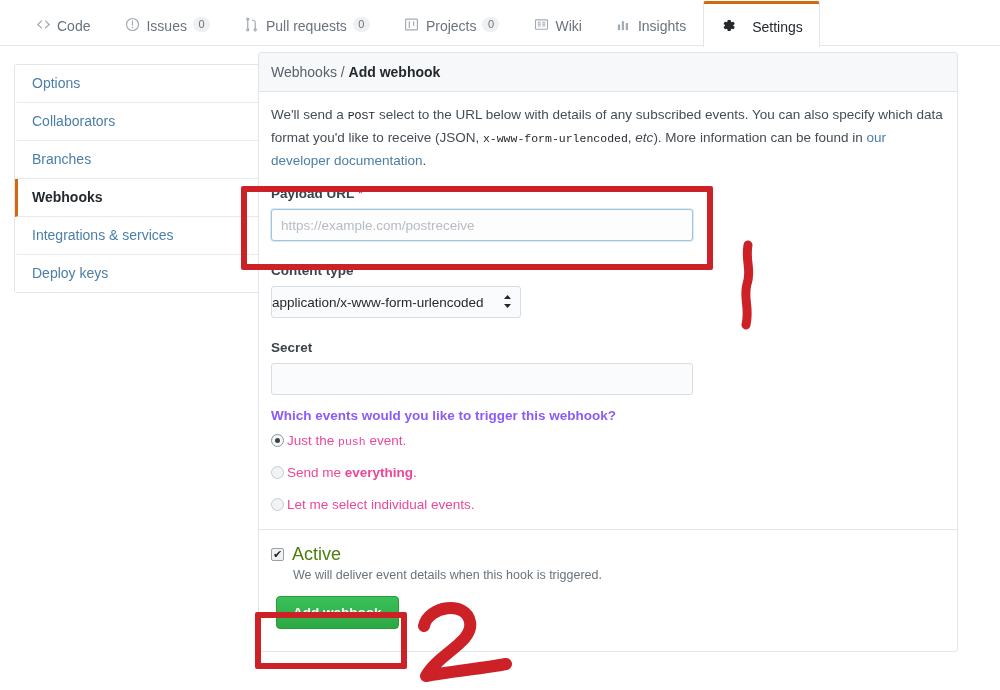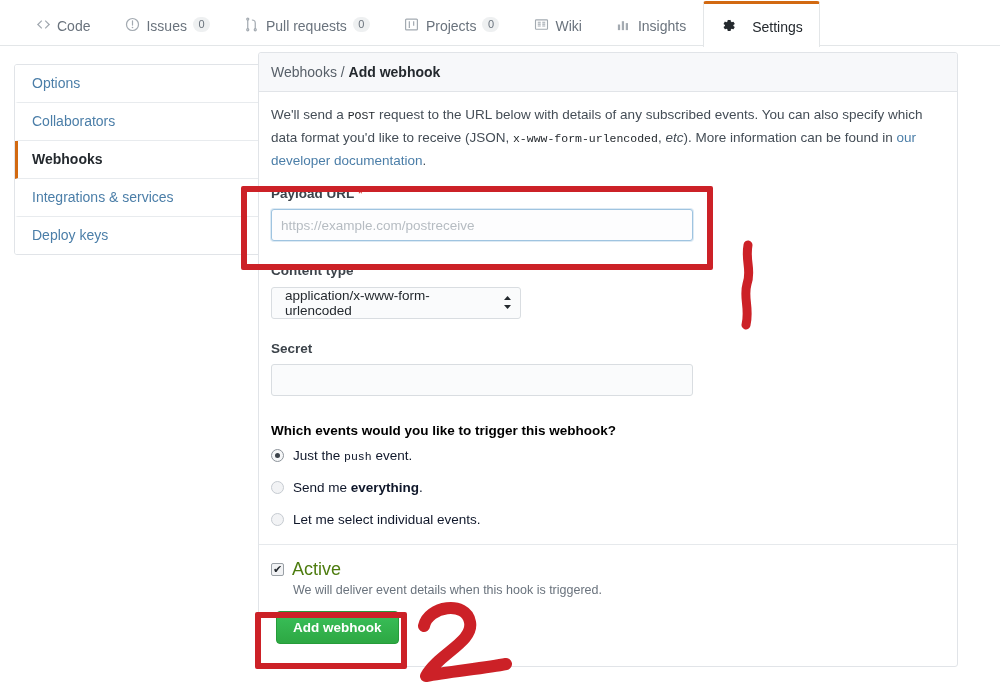--- a/index.html
+++ b/index.html
@@ -105,41 +105,41 @@
   }
   .text-input::placeholder { color: #b6bcc2; }
   .text-input.focused {
     border-color: #9fc4e0;
     background: #fdfdfe;
     box-shadow: 0 0 0 1px rgba(159,196,224,0.35);
   }
 
   .select-wrap { position: relative; display: inline-block; }
   .select-box {
-    height: 32px; width: 250px; padding: 5px 26px 5px 13px;
+    height: 32px; width: 250px; padding: 5px 26px 5px 0;
     font-size: 13.5px; color: #24292e;
     border: 1px solid #d9dde1; border-radius: 3px;
     background: #fafbfc; cursor: pointer;
     display: flex; align-items: center;
   }
   .select-arrows {
     position: absolute; right: 9px; top: 50%; transform: translateY(-50%);
     font-size: 11px; color: #24292e; line-height: 9px; text-align: center;
     pointer-events: none;
   }
 
   .spacer-18 { height: 18px; }
 
   .events-q {
-    font-size: 13.5px; font-weight: bold; color: #000000;
-    margin: 27px 0 10px 0;
+    font-size: 13.5px; font-weight: bold; color: #8b5cf6;
+    margin: 13px 0 10px 0;
   }
   .radio-row {
-    display: flex; align-items: center; gap: 9px;
-    margin-bottom: 17px; font-size: 13.5px; color: #0f172a; cursor: pointer;
+    display: flex; align-items: center; gap: 3px;
+    margin-bottom: 17px; font-size: 13.5px; color: #ec4899; cursor: pointer;
   }
   .radio {
     width: 13px; height: 13px; border-radius: 50%;
     border: 1px solid #c6cbd1; background: #f2f3f5;
     flex: none; position: relative;
   }
   .radio.on { border-color: #8d949b; background: #f6f7f8; }
   .radio.on::after {
     content: ""; position: absolute; left: 3px; top: 3px;
     width: 5px; height: 5px; border-radius: 50%; background: #3c434a;
@@ -258,37 +258,38 @@
             </svg>
           </span>
           <span class="tab-label">Settings</span>
         </div>
       </div>
   </div>
 
   <div class="sidebar" id="sidebar">
       <div class="side-item"><span>Options</span></div>
       <div class="side-item"><span>Collaborators</span></div>
+      <div class="side-item"><span>Branches</span></div>
       <div class="side-item active"><span>Webhooks</span></div>
       <div class="side-item"><span>Integrations &amp; services</span></div>
       <div class="side-item"><span>Deploy keys</span></div>
     </div>
 
   <div class="panel">
 
     <div class="panel-head">
       <span>Webhooks</span>
       <span>/</span>
       <b>Add webhook</b>
     </div>
 
     <div class="panel-body">
 
       <p class="intro">
-        <span>We'll send a </span><code>POST</code><span> request to the URL below with details of any subscribed events. You can also specify which data format you'd like to receive (JSON, </span><code>x-www-form-urlencoded</code><span>, </span><i>etc</i><span>). More information can be found in </span><a class="lnk">our developer documentation</a><span>.</span>
+        <span>We'll send a </span><code>POST</code><span> select to the URL below with details of any subscribed events. You can also specify which data format you'd like to receive (JSON, </span><code>x-www-form-urlencoded</code><span>, </span><i>etc</i><span>). More information can be found in </span><a class="lnk">our developer documentation</a><span>.</span>
       </p>
 
       <div class="field-group">
         <label class="flabel">
           <span>Payload URL</span>
           <span class="req">*</span>
         </label>
         <input class="text-input focused" type="text" placeholder="https://example.com/postreceive" style="">
       </div>
 

